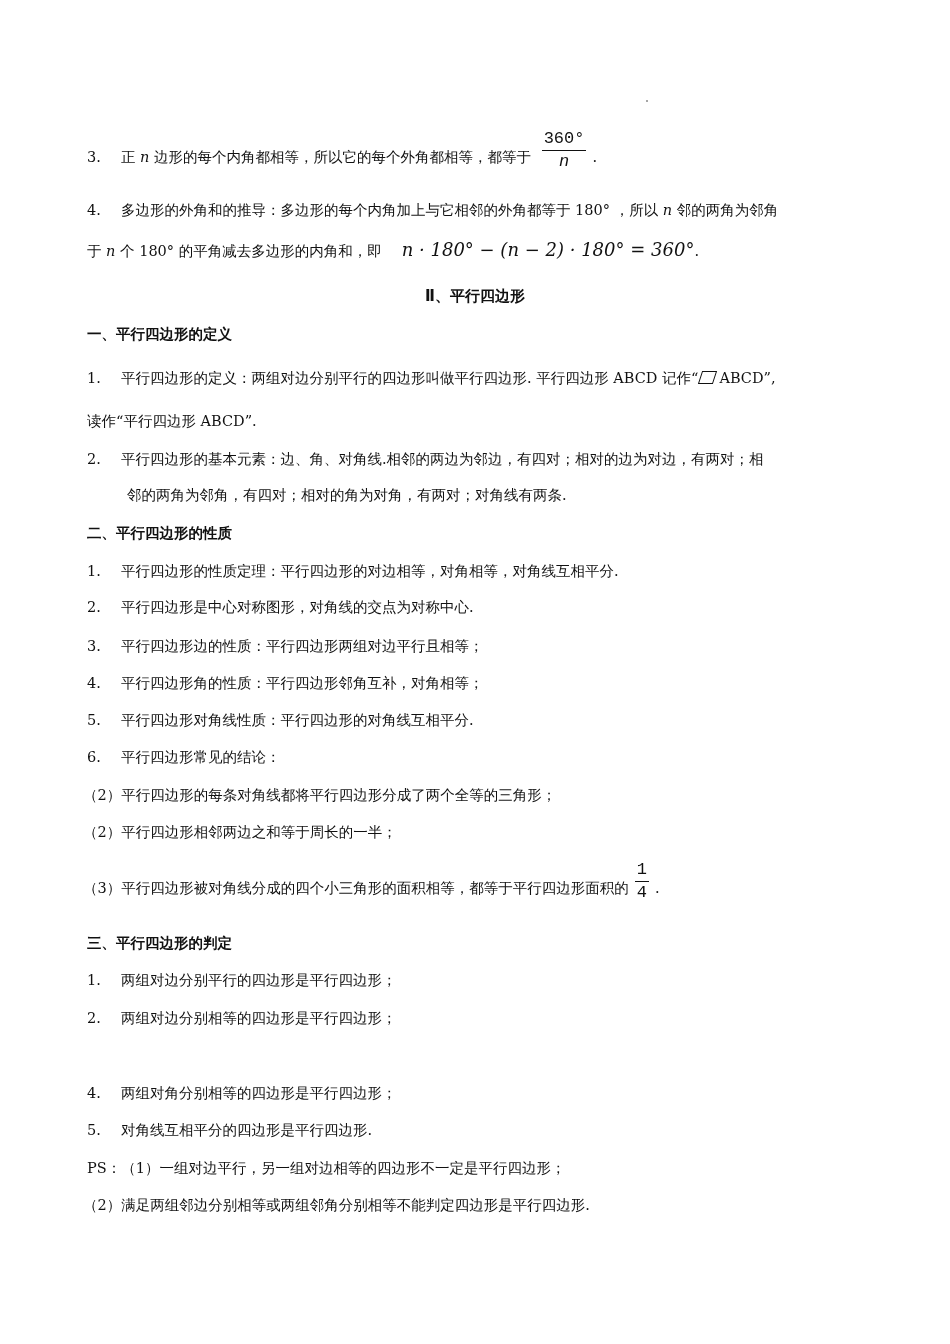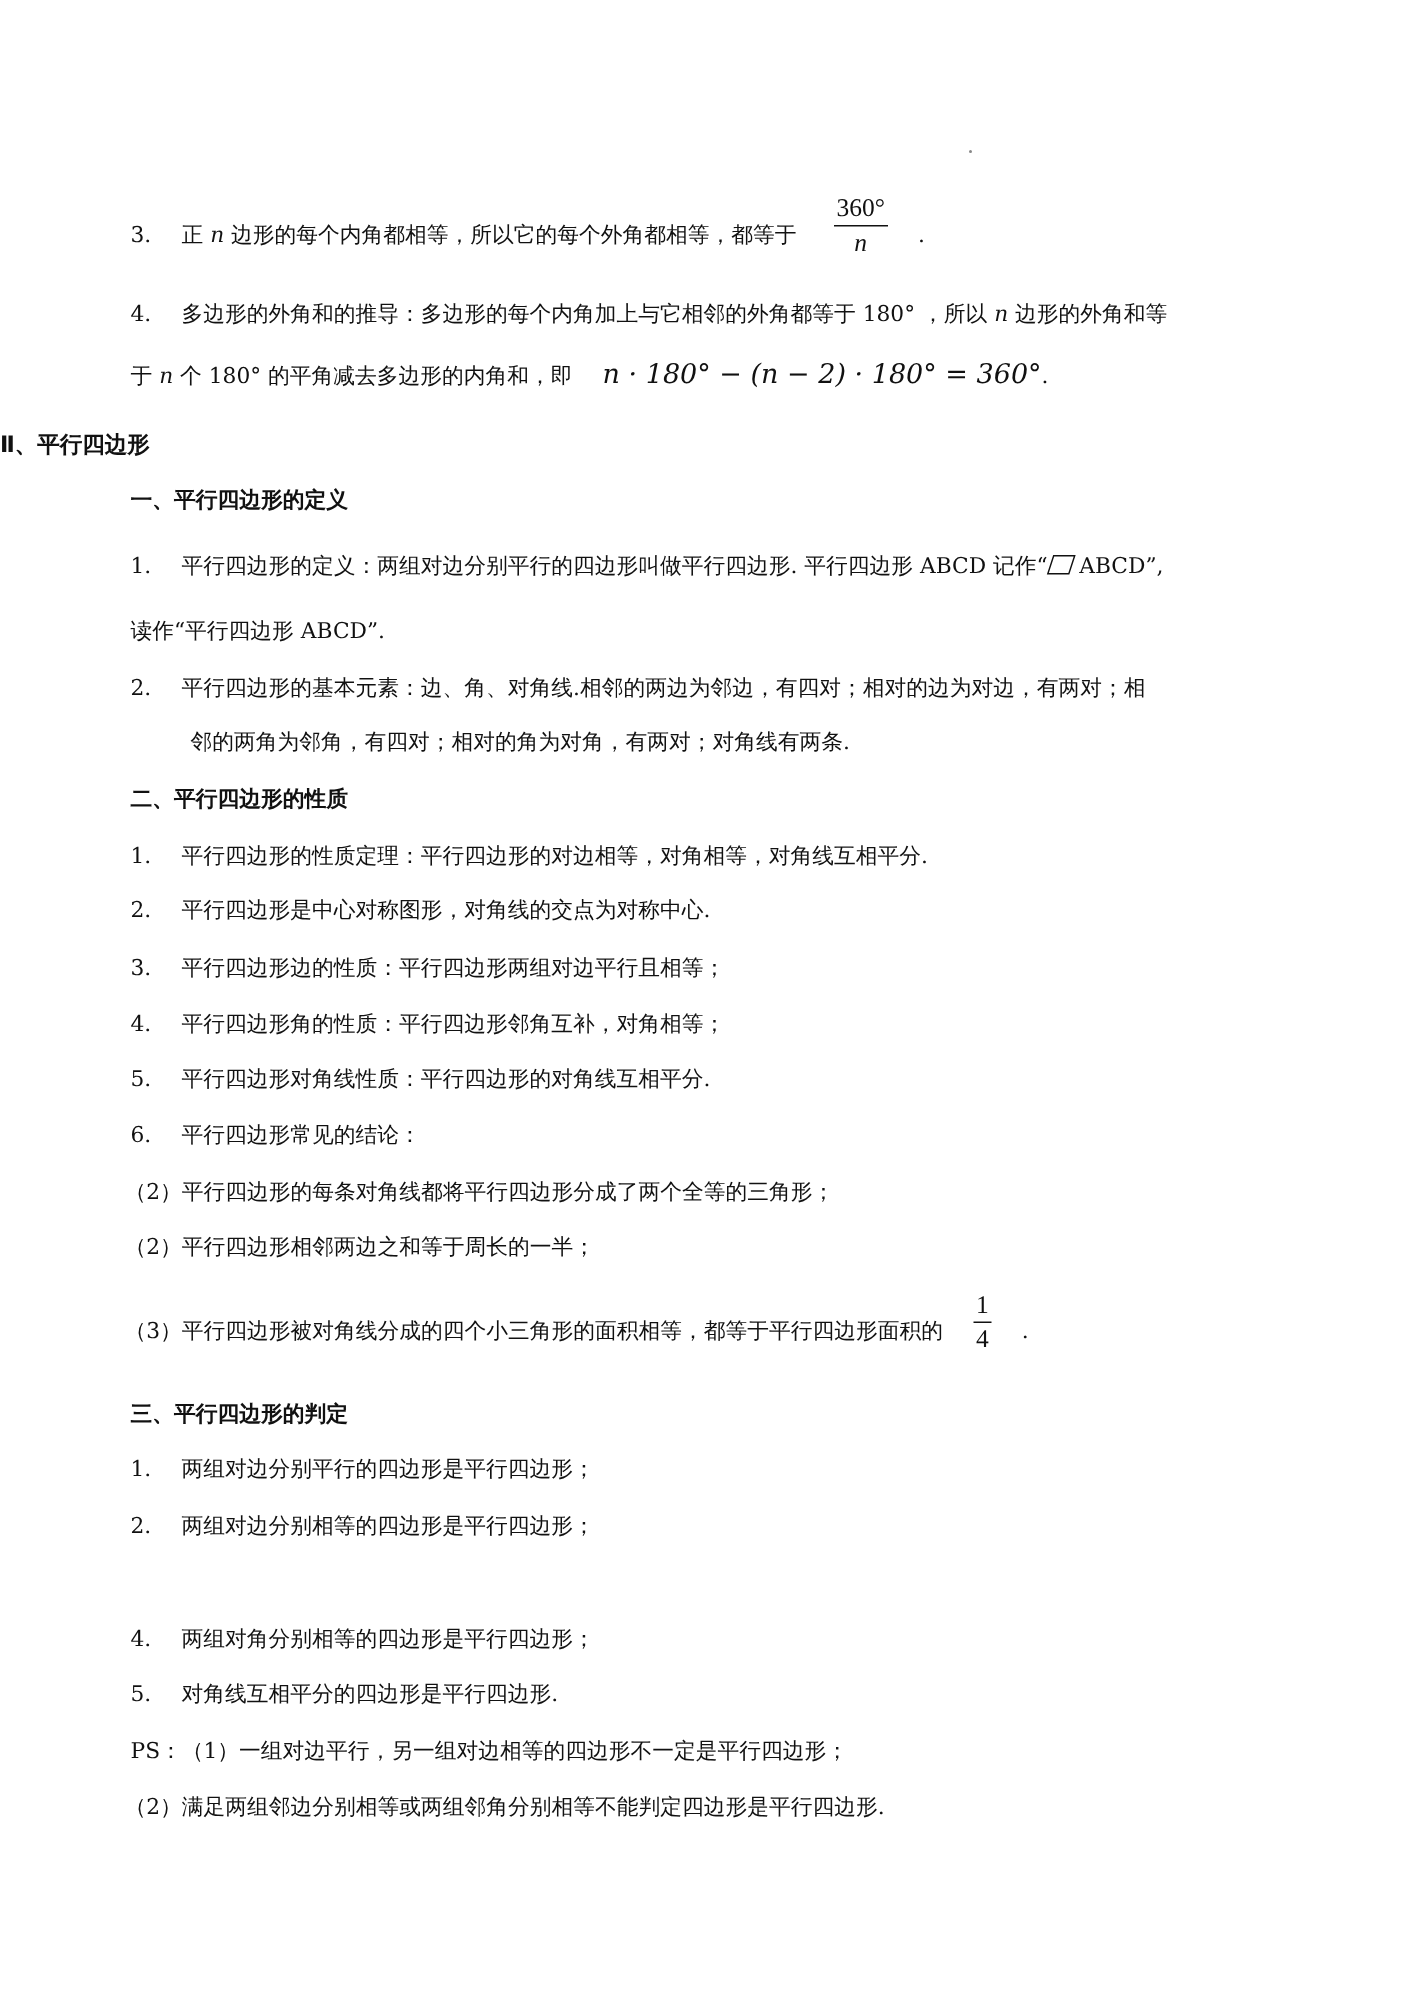--- a/index.html
+++ b/index.html
@@ -6,23 +6,23 @@
   body {
     width: 950px; height: 1344px; position: relative; overflow: hidden;
     font-family: "DejaVu Serif", "Liberation Serif", serif;
     color: #111111;
   }
   .page { position: absolute; left: 0; top: 0; width: 950px; height: 1344px; }
   .dot { position: absolute; left: 646px; top: 100px; width: 2px; height: 2px; background: #888; border-radius: 1px; }
   .line { position: absolute; left: 87px; font-size: 14.5px; line-height: 20px; white-space: nowrap; }
   .num { display: inline-block; width: 34px; }
   .heading { font-weight: bold; font-family: "DejaVu Sans", "Liberation Sans", sans-serif; font-size: 14.5px; }
-  .center-title { position: absolute; left: 0; width: 950px; text-align: left; top: 287px; font-weight: bold; font-family: "DejaVu Sans", "Liberation Sans", sans-serif; font-size: 15px; }
+  .center-title { position: absolute; left: 0; width: 950px; text-align: center; top: 287px; font-weight: bold; font-family: "DejaVu Sans", "Liberation Sans", sans-serif; font-size: 15px; }
   .math { font-family: "DejaVu Serif", serif; font-size: 18px; margin-left: 20px; }
-  .frac { display: inline-block; vertical-align: middle; text-align: center; font-family: Liberation Serif, serif; font-size: 17px; margin: 0 20px; }
+  .frac { display: inline-block; vertical-align: middle; text-align: center; font-family: Liberation Mono, monospace; font-size: 17px; margin: 0 6px; }
   .frac .top { display: block; border-bottom: 1px solid #111; padding: 0 2px; line-height: 22px; }
   .frac .bot { display: block; line-height: 22px; font-style: italic; }
   .frac.plain .bot { font-style: normal; }
   .ital { font-style: italic; }
   .para-sym { display: inline-block; width: 13px; height: 11px; border: 1px solid #111; transform: skewX(-18deg); margin: 0 4px -1px 2px; }
 </style>
 </head>
 <body>
 
 <div class="page">
@@ -34,21 +34,21 @@
     <span>边形的每个内角都相等，所以它的每个外角都相等，都等于</span>
     <span class="frac plain" style="margin-top:-14px;">
       <span class="top">360°</span>
       <span class="bot" style="font-style:italic;">n</span>
     </span><span>.</span>
   </div>
 
   <div class="line" style="top:200px;">
     <span class="num">4.</span><span>多边形的外角和的推导：多边形的每个内角加上与它相邻的外角都等于 180° ，所以</span>
     <span class="ital">n</span>
-    <span>边形的外角和等</span>
+    <span>邻的两角为邻角</span>
   </div>
   <div class="line" style="top:240px;">
     <span>于</span>
     <span class="ital">n</span>
     <span>个 180°  的平角减去多边形的内角和，即</span><span class="math ital">n · 180° − (n − 2) · 180° = 360°</span><span>.</span>
   </div>
 
   <div class="center-title">Ⅱ、平行四边形</div>
 
   <div class="line heading" style="top:324px;">一、平行四边形的定义</div>

